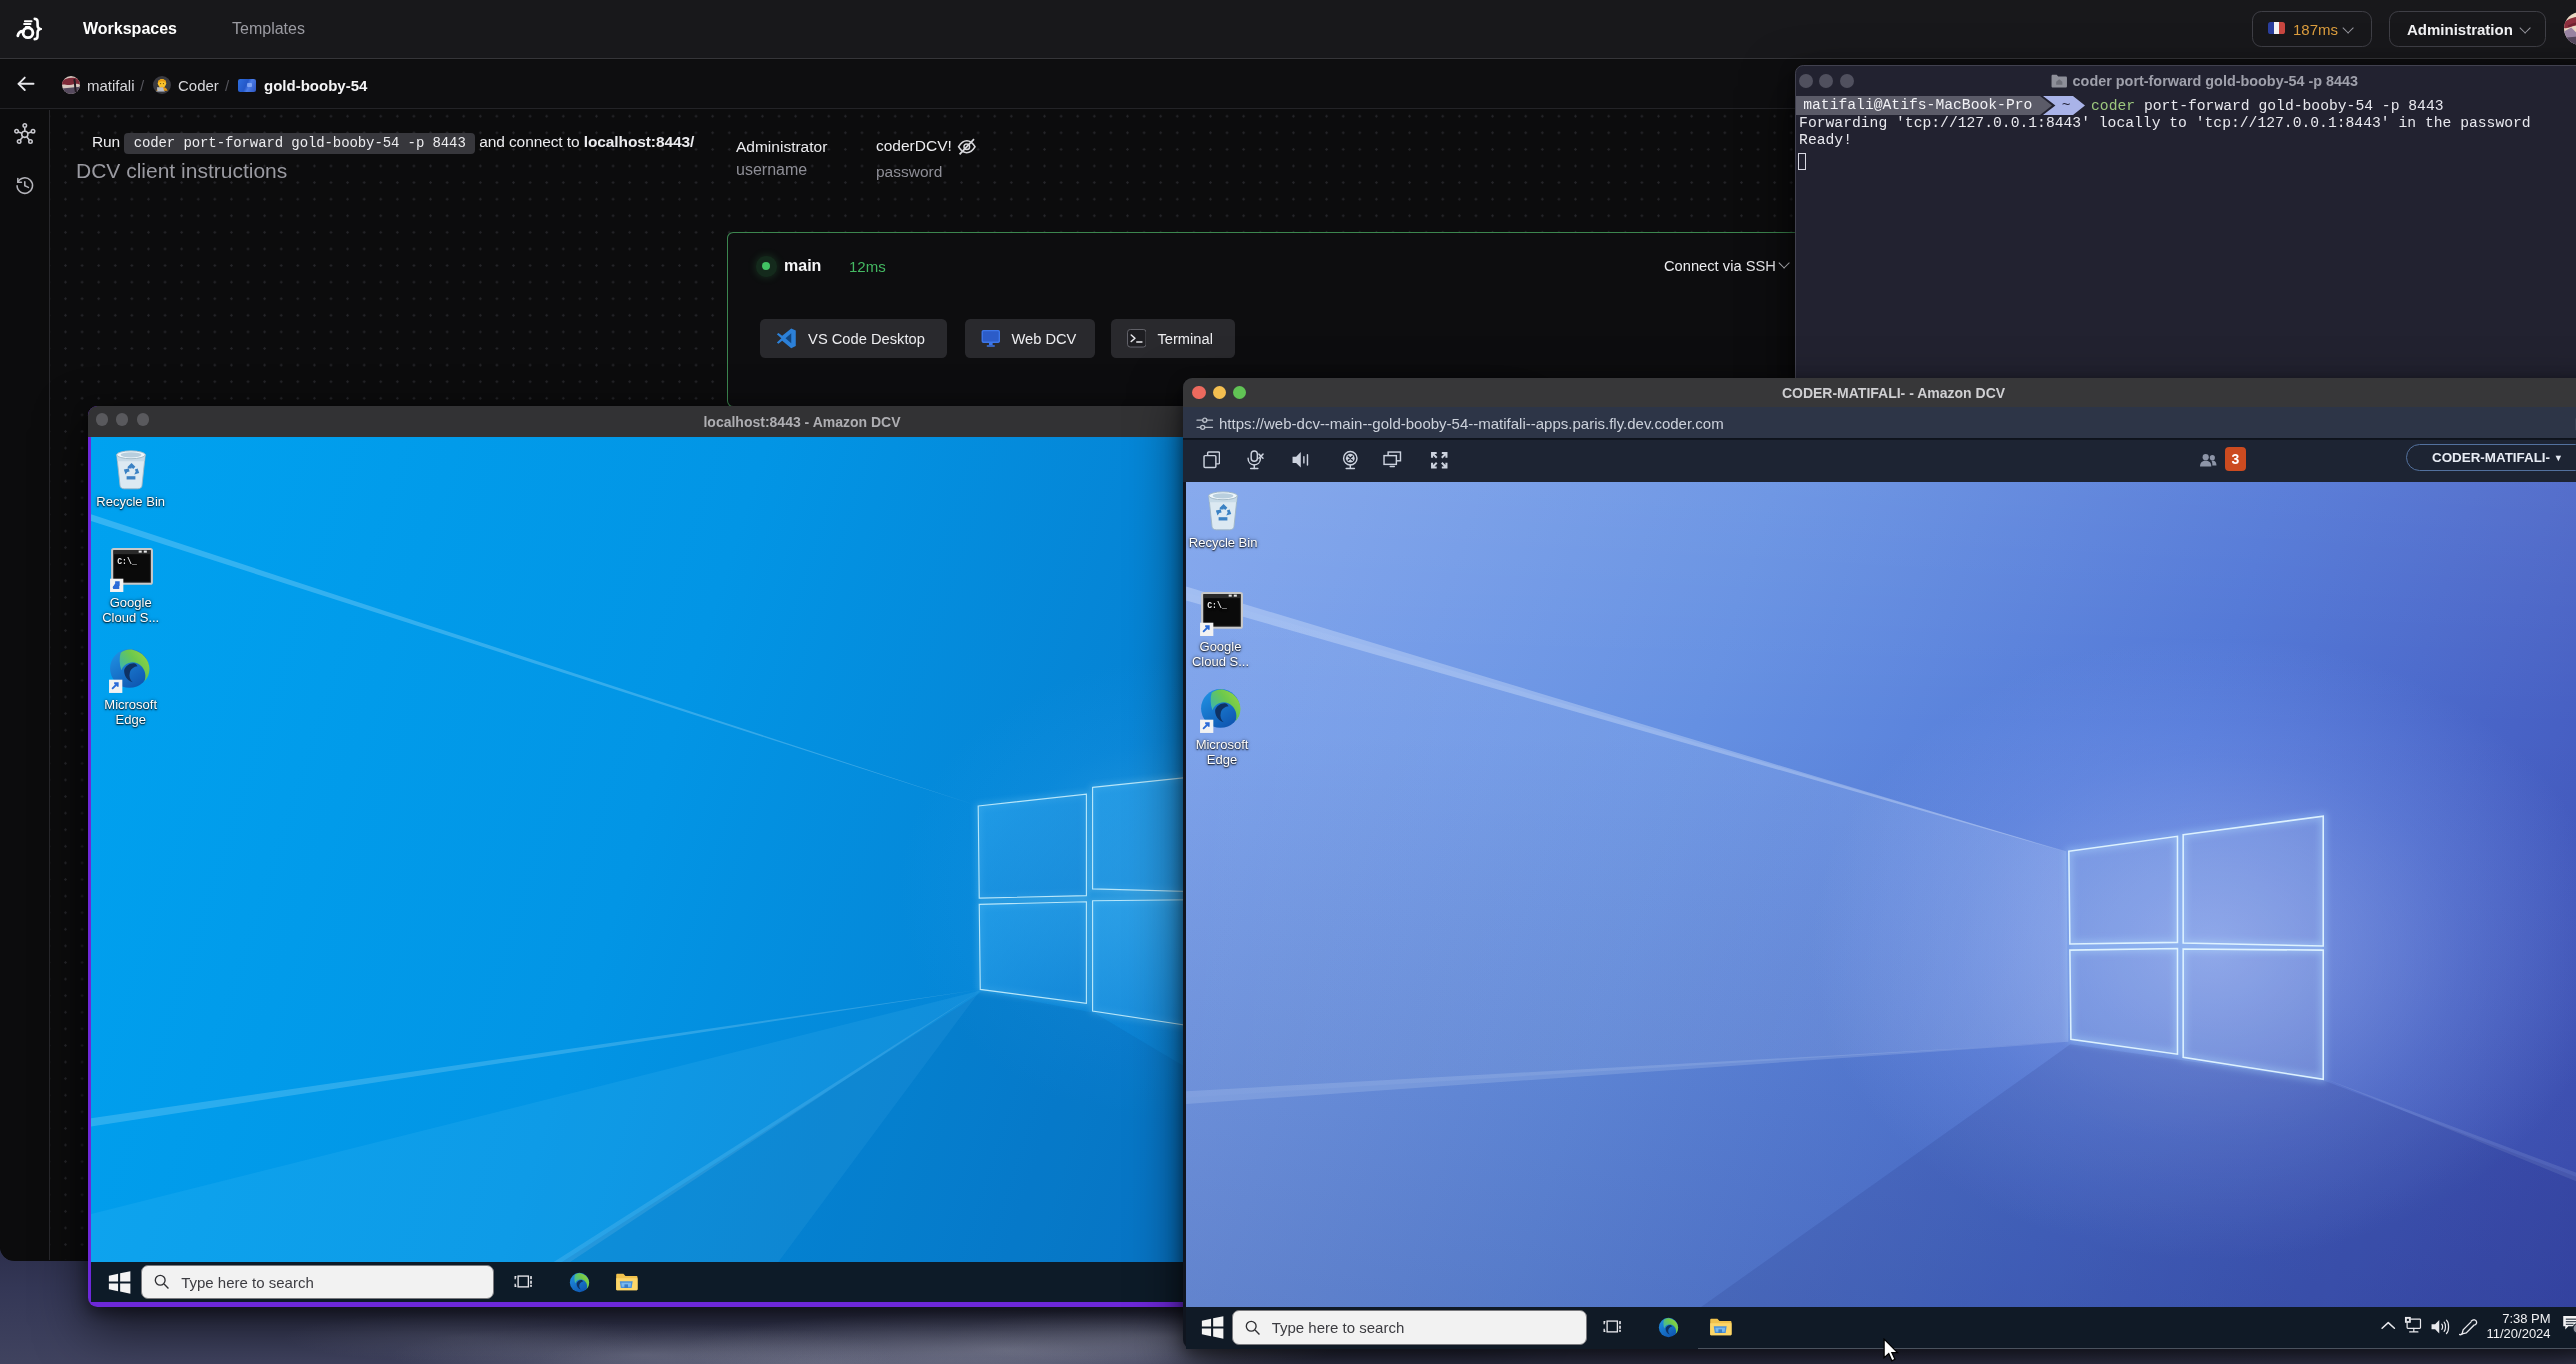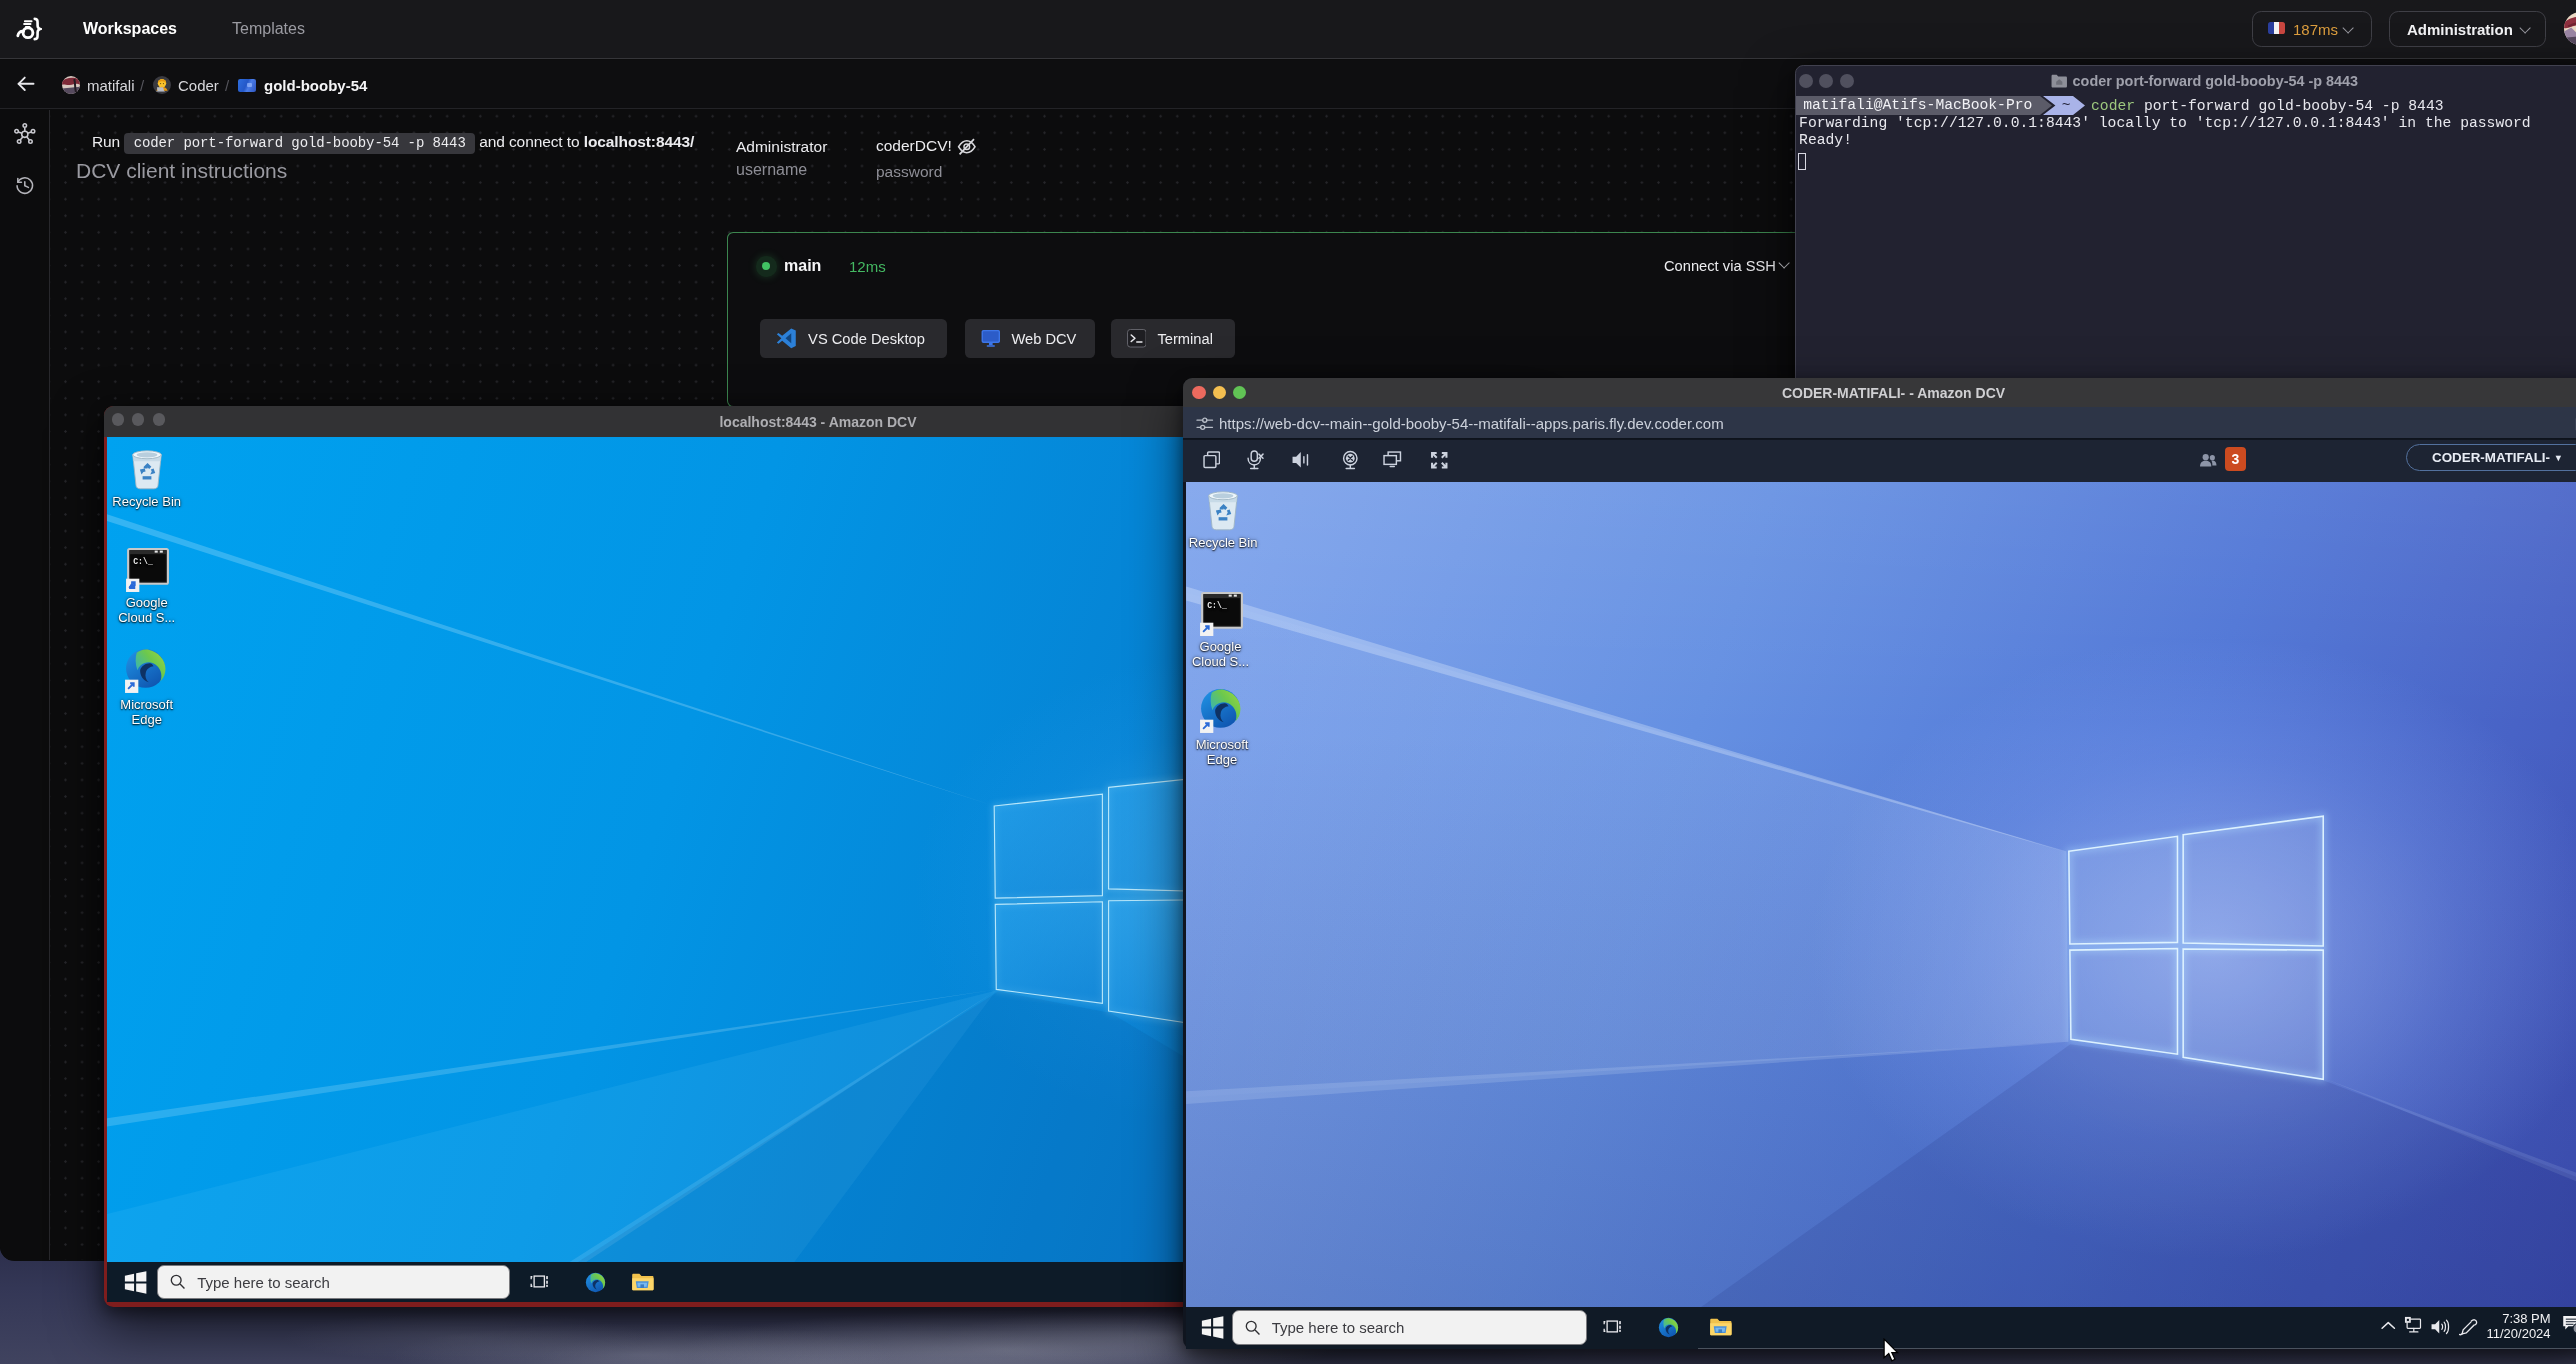--- a/index.html
+++ b/index.html
@@ -51,21 +51,21 @@
 
   
   #term { left:1795px; top:65px; width:819px; height:330px; background:#222230;
     border-radius:8.2px; border:0.5px solid #41414f; z-index:20;
     font-family:"Liberation Mono", monospace; }
   #term .dot { position:absolute; top:7.7px; width:14.4px; height:14.4px; border-radius:50%; background:#50505e; }
   .tline { position:absolute; left:3.1px; font-size:14.7px; color:#e8e8ee; white-space:pre;
     letter-spacing:0px; }
 
   
-  #win1 { left:104px; top:406px; width:1428px; height:901px; background:#7f1d1d;
+  #win1 { left:88px; top:406px; width:1428px; height:901px; background:#6d28d9;
     border-radius:9.3px; z-index:30; }
   #win1bar { position:absolute; left:0px; top:0px; width:100%; height:31px; background:#323234;
     border-radius:9.3px 9.3px 0 0; }
   #win2 { left:1183px; top:378px; width:1421px; height:971px; background:#10151f;
     border-radius:9.3px; z-index:40; }
   #win2bar { position:absolute; left:0px; top:0px; width:100%; height:29px; background:#373739;
     border-radius:9.3px 9.3px 0 0; }
   #urlbar { position:absolute; left:0px; top:29px; width:100%; height:32px; background:#2d3547;
     border-bottom:0.5px solid #0e131c; }
   #toolbar { position:absolute; left:0px; top:62px; width:100%; height:42px; background:#1d2433; }

